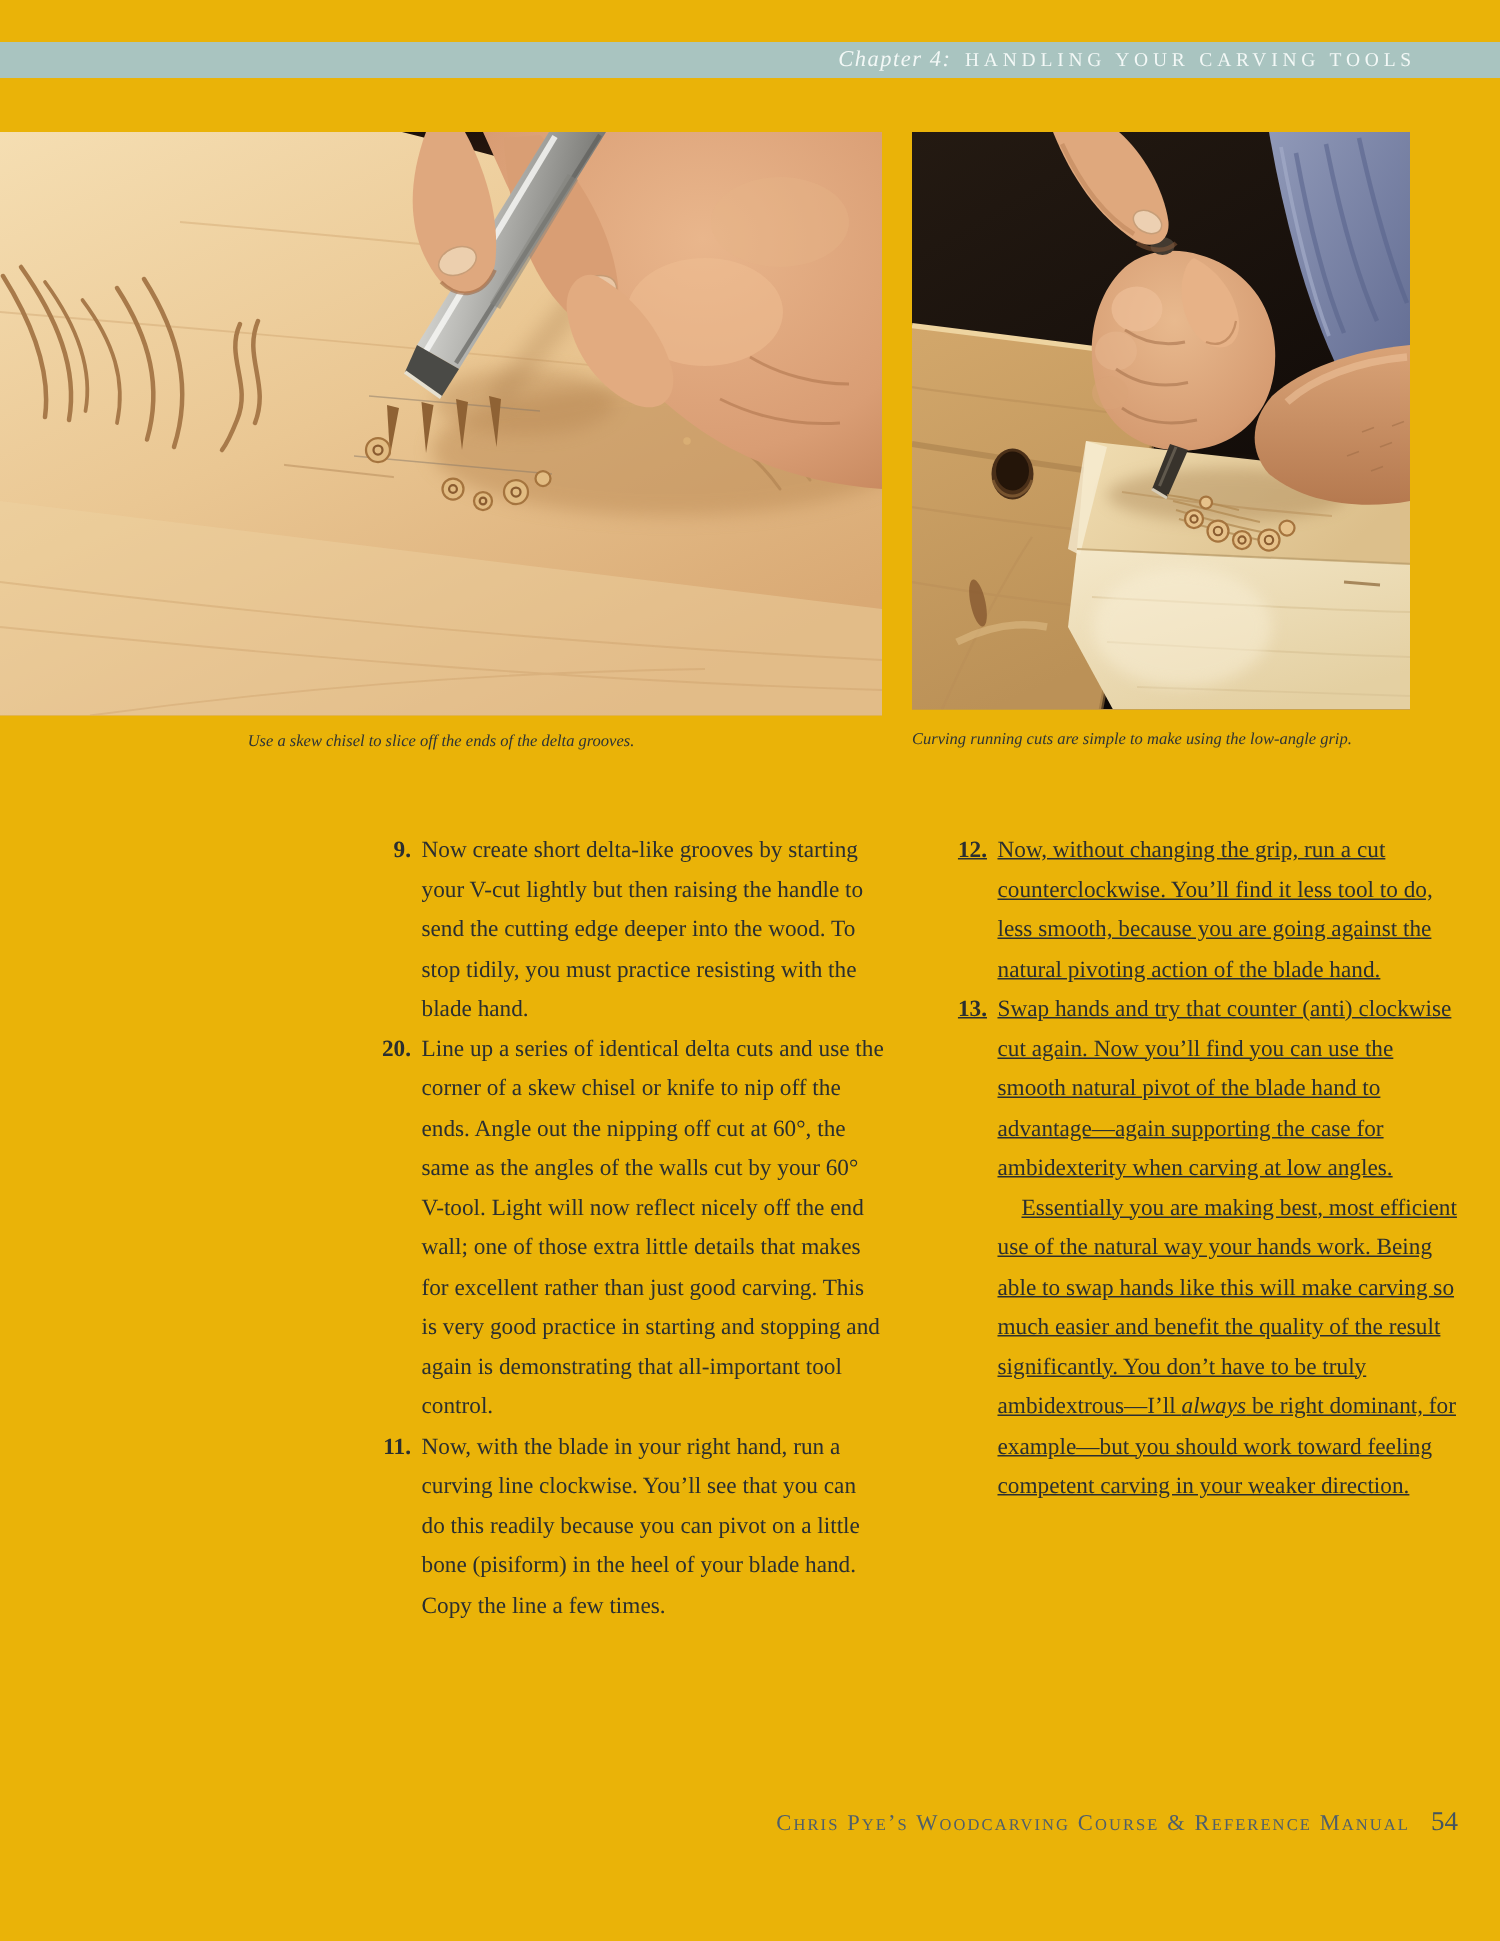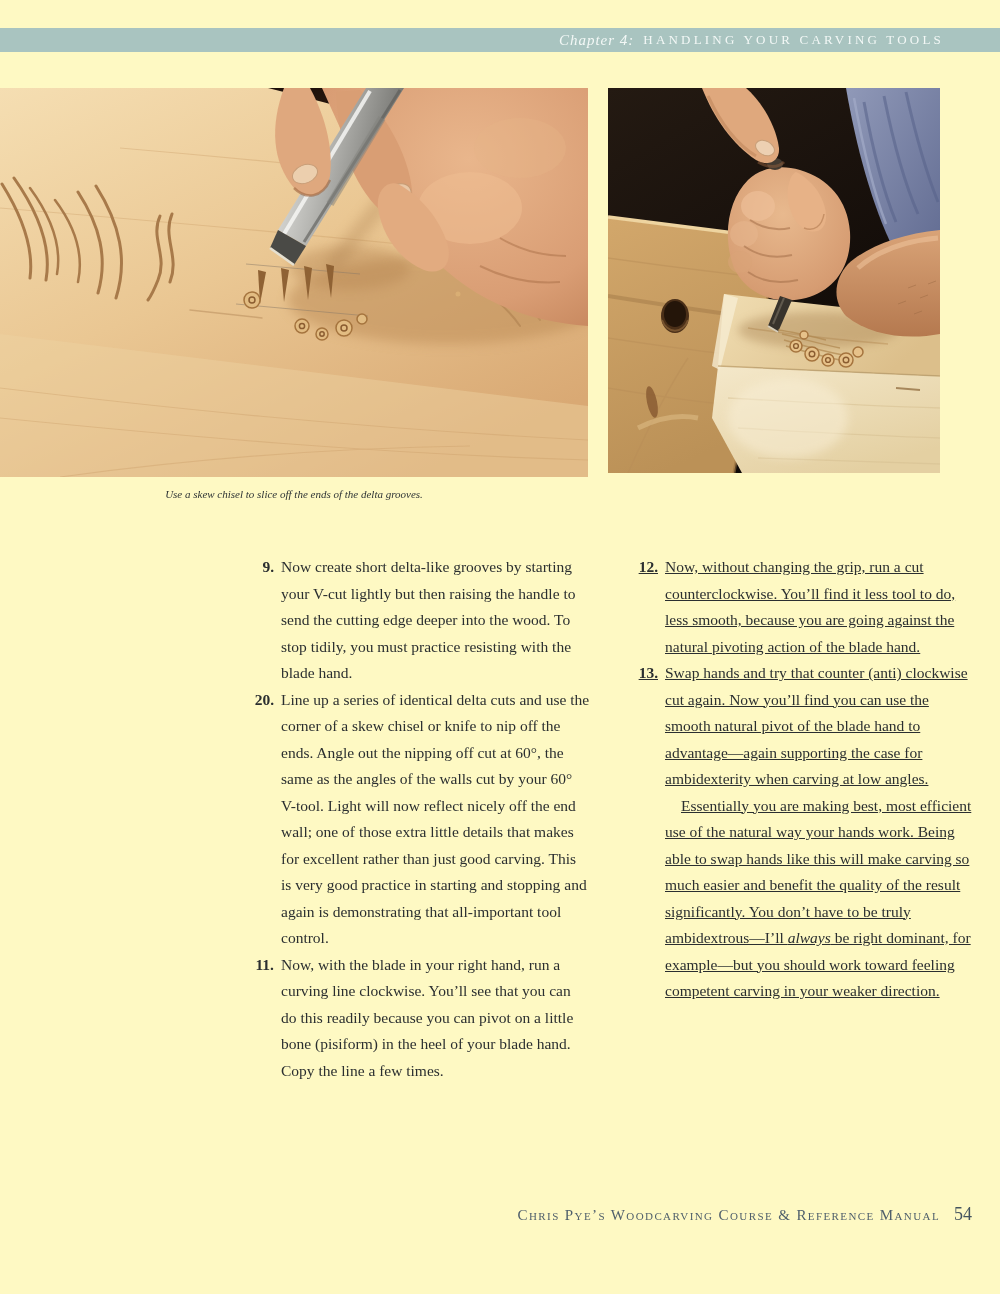--- a/index.html
+++ b/index.html
@@ -1,17 +1,17 @@
 <!DOCTYPE html>
 <html><head>
 <meta charset="utf-8">
 <style>
   html,body { margin:0; padding:0; background:#ffffff; }
   #page {
-    position:relative; width:1000px; height:1294px; background:#fef9c3;
+    position:relative; width:1000px; height:1294px; background:#eab308;
     font-family:"Liberation Serif","DejaVu Serif",serif; overflow:hidden;
   }
   
   .header-bar {
     position:absolute; left:0; top:28px; width:1000px; height:24px;
     background:#a9c4c0; color:#f3f8f6;
     display:flex; align-items:center; justify-content:flex-end;
     padding-right:56px; box-sizing:border-box;
   }
   .chapter-label { font-style:italic; font-size:15px; letter-spacing:1px; margin-right:9px; }
@@ -296,20 +296,21 @@
           <circle cx="188" cy="258" r="2.4"></circle>
             <circle cx="204" cy="266" r="2.8"></circle>
           <circle cx="220" cy="272" r="2.4"></circle>
             <circle cx="238" cy="272" r="2.8"></circle>
         </g>
       </g>
     </svg>
   </figure>
 
   <div class="caption caption-left">Use a skew chisel to slice off the ends of the delta grooves.</div>
+  <div class="caption caption-right">Curving running cuts are simple to make using the low-angle grip.</div>
 
   <div class="col col-left">
     <div class="item">
       <span class="num">9.</span>
       <span class="txt">Now create short delta-like grooves by starting your V-cut lightly but then raising the handle to send the cutting edge deeper into the wood. To stop tidily, you must practice resisting with the blade hand.</span>
     </div>
     <div class="item">
       <span class="num">20.</span>
       <span class="txt">Line up a series of identical delta cuts and use the corner of a skew chisel or knife to nip off the ends. Angle out the nipping off cut at 60°, the same as the angles of the walls cut by your 60° V-tool. Light will now reflect nicely off the end wall; one of those extra little details that makes for excellent rather than just good carving. This is very good practice in starting and stopping and again is demonstrating that all-important tool control.</span>
     </div>

